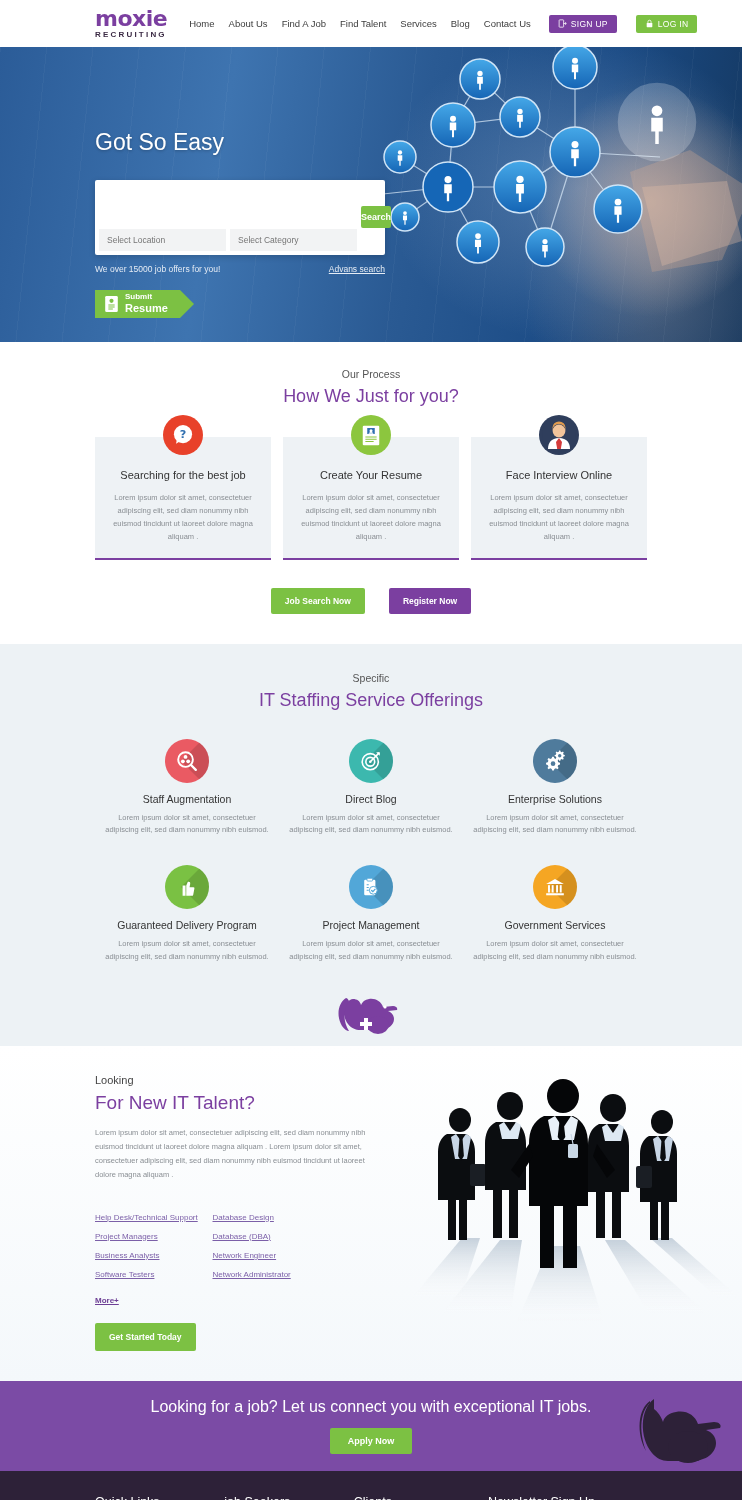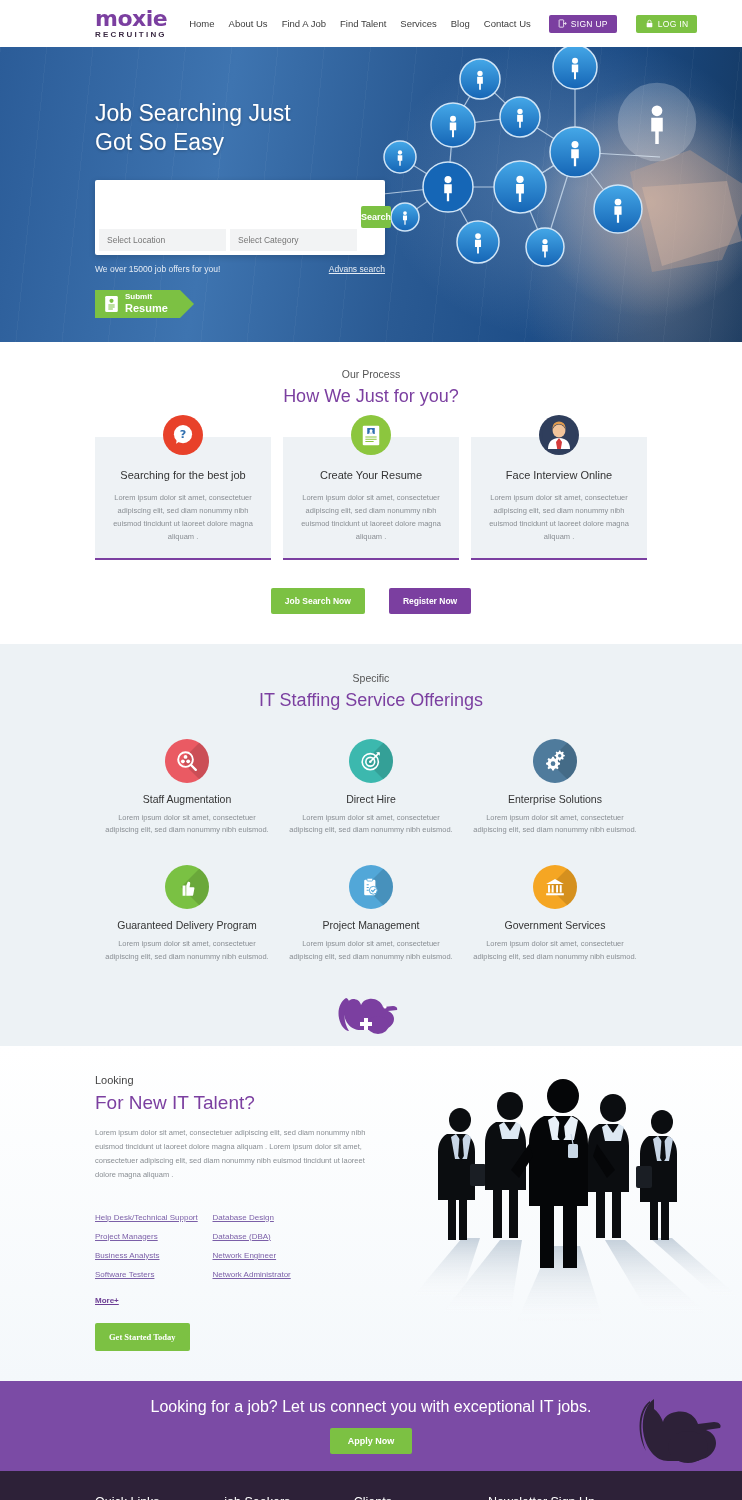--- a/index.html
+++ b/index.html
@@ -164,21 +164,21 @@
     display: block; font-size: 8px; color: #7b5fa8; text-decoration: underline;
     margin-bottom: 10px; cursor: pointer;
   }
   .tl-more {
     display: inline-block; font-size: 8px; color: #6d3f95; text-decoration: underline;
     font-weight: bold; margin-top: 2px; cursor: pointer;
   }
   .btn-started {
     margin-top: 16px; background: #7cc143; color: #fff; border: none;
     font-size: 8.5px; font-weight: bold; padding: 9px 14px; border-radius: 2px;
-    cursor: pointer; font-family: Liberation Serif, serif;
+    cursor: pointer; font-family: Liberation Sans, sans-serif;
   }
   .talent-right { flex: 1; position: relative; }
 
   
   .cta {
     background: #7b4ba5; height: 90px; position: relative; overflow: hidden;
     display: flex; flex-direction: column; align-items: center; justify-content: center;
   }
   .cta-text { color: #fff; font-size: 16px; font-weight: normal; }
   .btn-apply {
@@ -341,21 +341,21 @@
         </g>
       <g transform="translate(327,75) scale(1.25)">
           <circle cy="-9" r="4.3"></circle>
           <path d="M-4.6 -3.5 h9.2 v11 h-3.2 v10 h-2.8 v-10 h-3.2 z"></path>
         </g>
     </g>
   </svg>
 
   <div class="hero-content">
     <h1 class="hero-title">
-      <span>Job Searching Just</span><br>
+      <br>
       <span>Got So Easy</span>
     </h1>
 
     <div class="search-bar">
       <input class="search-field" type="text" placeholder="Select Location" style="">
       <input class="search-field" type="text" placeholder="Select Category" style="">
       <button class="search-btn">Search</button>
     </div>
 
     <div class="hero-sub-row">
@@ -448,21 +448,21 @@
     <div class="svc">
       <div class="svc-icon" style="background:#3cb8ae">
         <svg viewBox="0 0 30 30" width="22" height="22" style="position:relative;z-index:2">
           <circle cx="14" cy="16" r="11" fill="none" stroke="#fff" stroke-width="2.2"></circle>
           <circle cx="14" cy="16" r="6" fill="none" stroke="#fff" stroke-width="2.2"></circle>
           <circle cx="14" cy="16" r="1.8" fill="#fff"></circle>
           <path d="M14 16 L26 4" stroke="#fff" stroke-width="2.2"></path>
           <path d="M22 3 l5 0 l0 5 z" fill="#fff"></path>
         </svg>
       </div>
-      <div class="svc-name">Direct Hire</div>
+      <div class="svc-name">Direct Blog</div>
       <div class="svc-text">Lorem ipsum dolor sit amet, consectetuer adipiscing elit, sed diam nonummy nibh euismod.</div>
     </div>
     <div class="svc">
       <div class="svc-icon" style="background:#4f7b9c">
         <svg viewBox="0 0 30 30" width="23" height="23" style="position:relative;z-index:2">
           <g fill="#fff">
             <path d="M12 10 l2.2 0 l.6 2.2 l2 .85 l2-1.2 l1.55 1.55 l-1.2 2 l.85 2 l2.2 .6 l0 2.2 l-2.2 .6 l-.85 2 l1.2 2 l-1.55 1.55 l-2 -1.2 l-2 .85 l-.6 2.2 l-2.2 0 l-.6 -2.2 l-2 -.85 l-2 1.2 l-1.55 -1.55 l1.2 -2 l-.85 -2 l-2.2 -.6 l0 -2.2 l2.2 -.6 l.85 -2 l-1.2 -2 l1.55 -1.55 l2 1.2 l2 -.85 z"></path>
           </g>
           <circle cx="13.1" cy="19.1" r="3" fill="#4f7b9c"></circle>
           <g fill="#fff">

